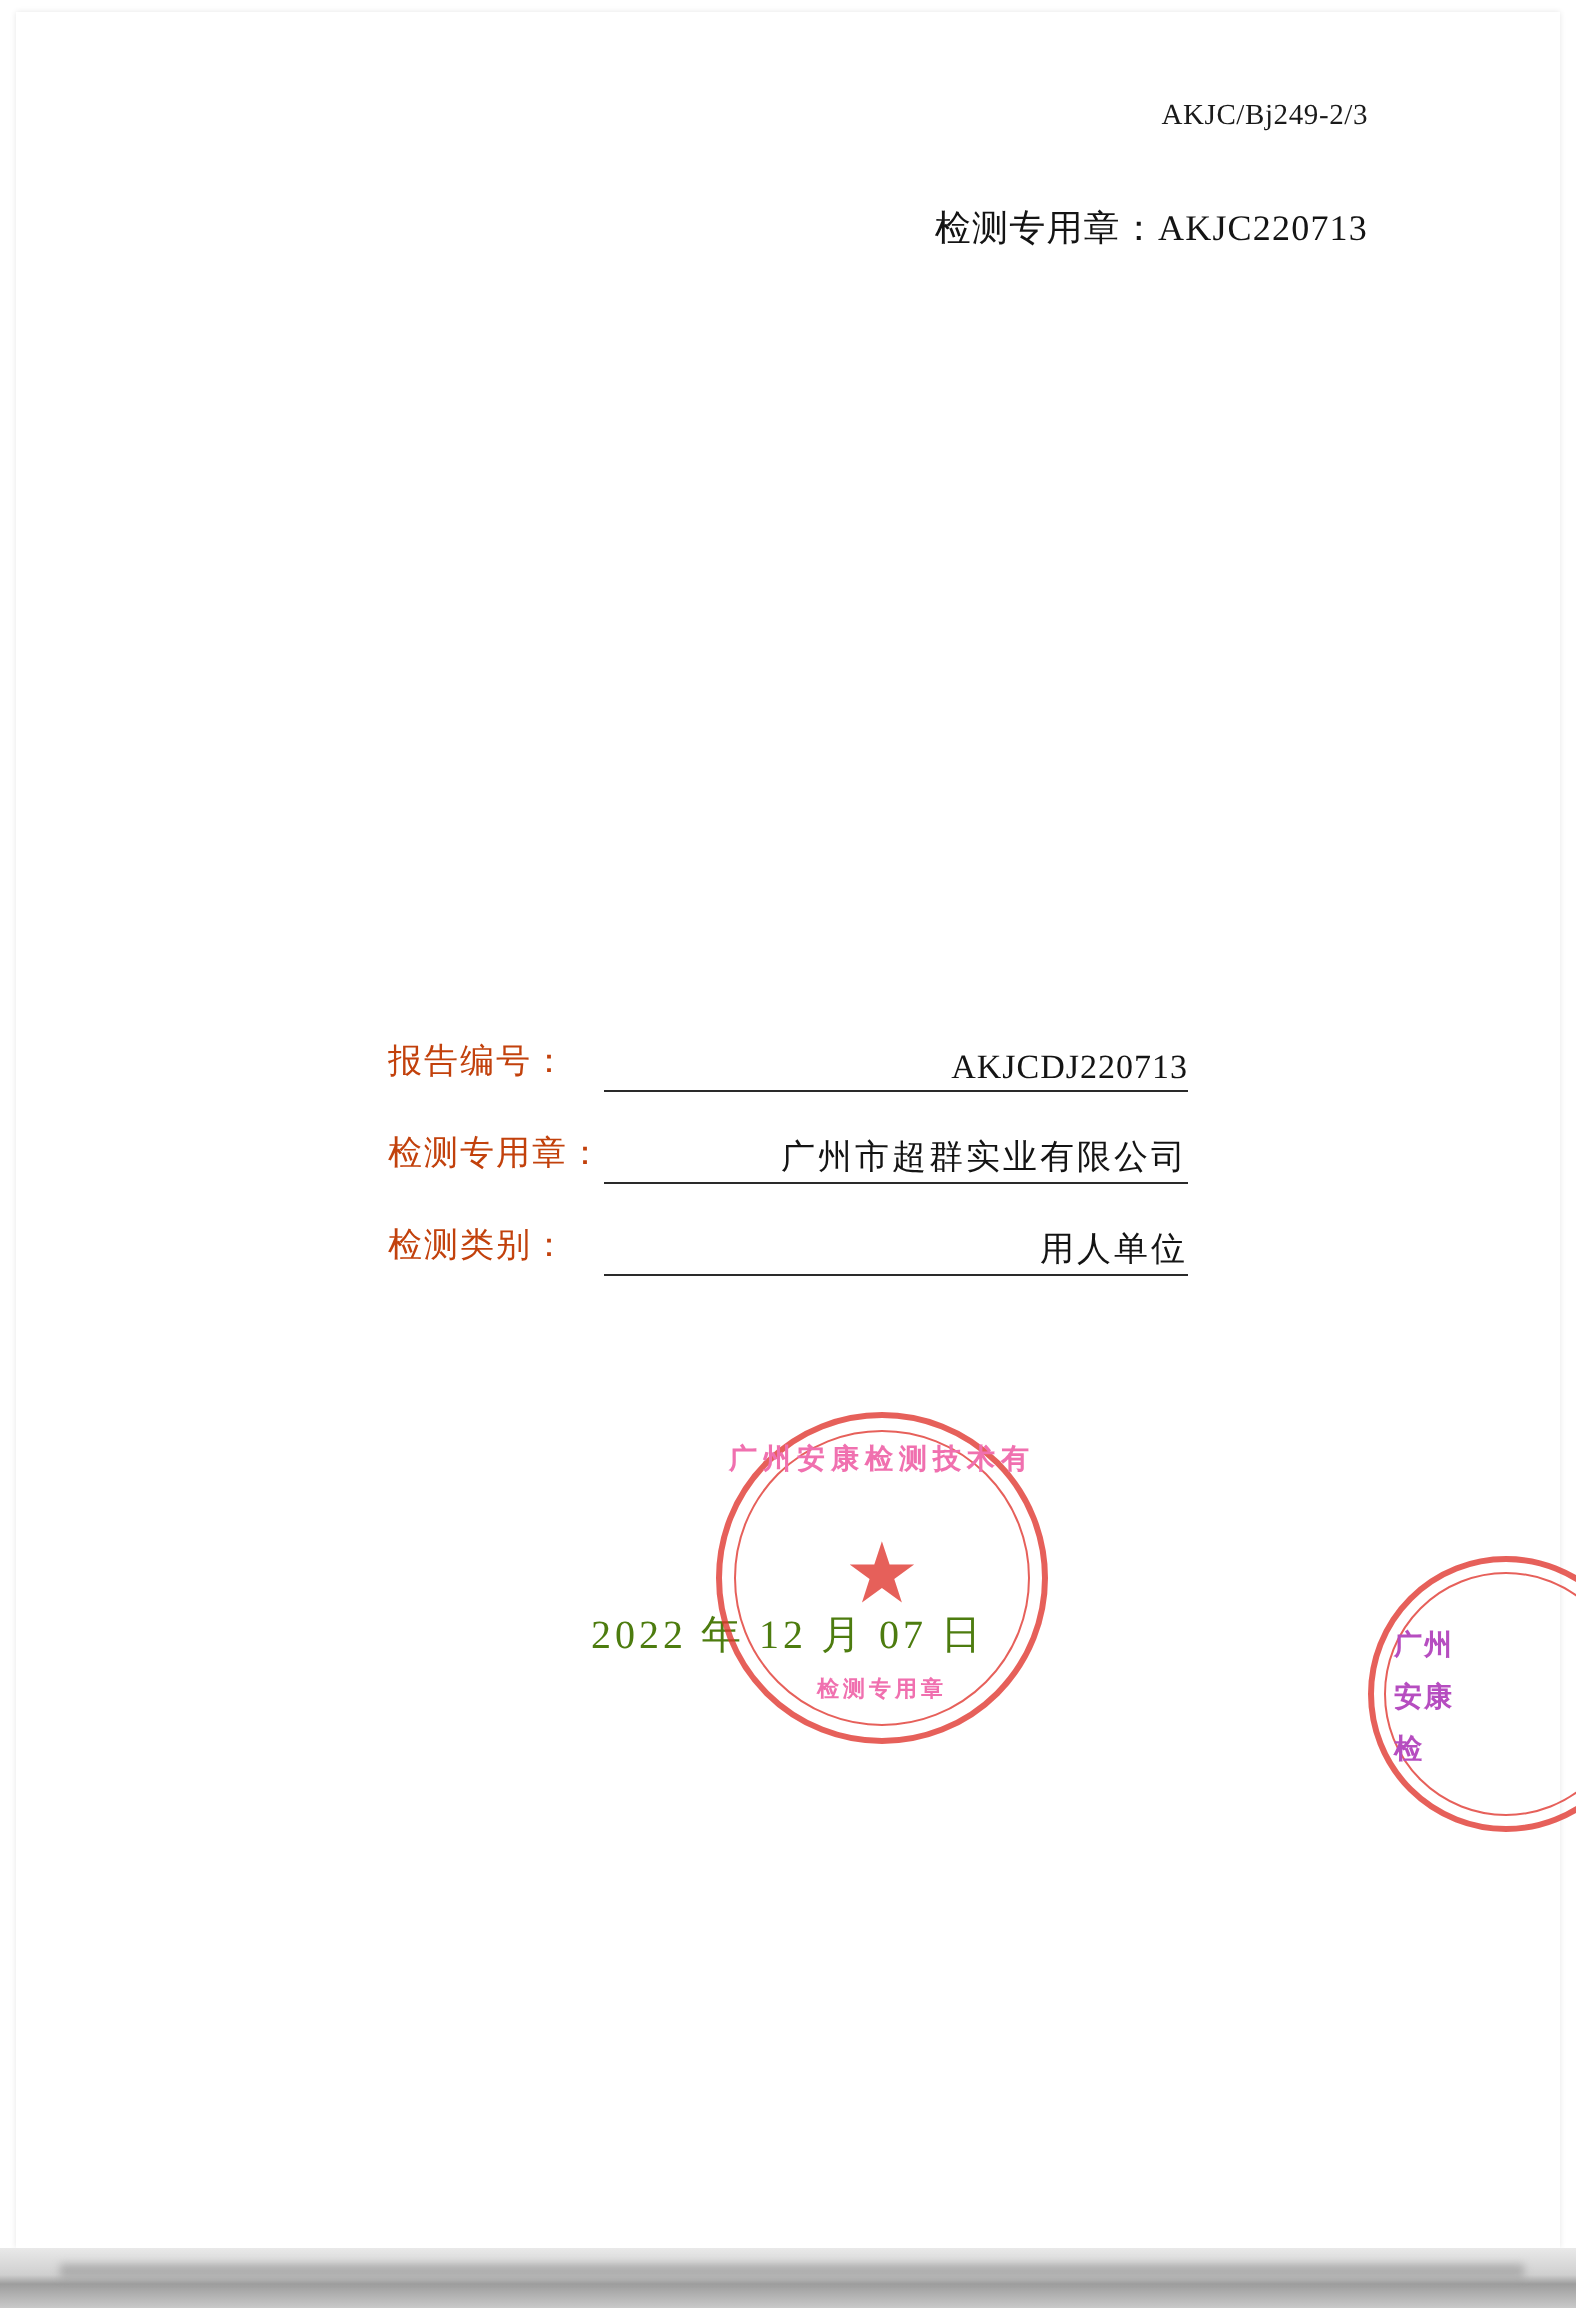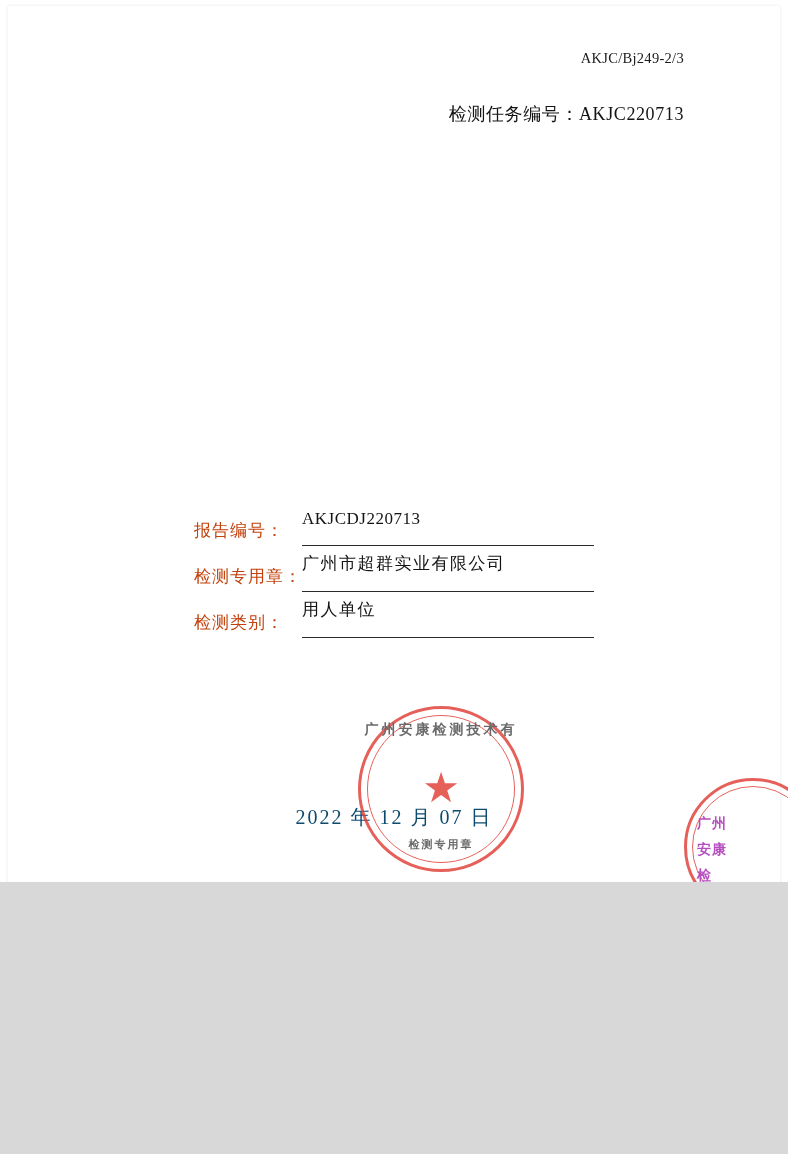--- a/index.html
+++ b/index.html
@@ -9,21 +9,21 @@
   }
   body {
     width: 788px;
     height: 1154px;
     overflow: hidden;
     font-family: "Liberation Serif", serif;
   }
   .page {
     position: relative;
     width: 788px;
-    height: 882px;
+    height: 1154px;
     background: #ffffff;
     box-sizing: border-box;
     overflow: hidden;
   }
   .paper {
     position: absolute;
     left: 8px;
     top: 6px;
     width: 772px;
     height: 1118px;
@@ -102,22 +102,22 @@
     flex: none;
     font-size: 17px;
     color: #c2410c;
     letter-spacing: 1px;
     padding-bottom: 4px;
     white-space: nowrap;
   }
   .field-value-wrap {
     flex: 1;
     border-bottom: 1px solid #2a2a2a;
-    text-align: left;
-    padding-bottom: 16px;
+    text-align: right;
+    padding-bottom: 1px;
   }
   .field-value {
     font-size: 17px;
     color: #141414;
     letter-spacing: .5px;
   }
   .field-value.cn { letter-spacing: 1.5px; }
 
   
   .company {
@@ -132,21 +132,21 @@
     padding-left: 2px;
   }
   .date {
     position: absolute;
     left: 0;
     right: 0;
     top: 798px;
     text-align: center;
     font-size: 20px;
     letter-spacing: 2px;
-    color: #0c4a6e;
+    color: #4d7c0f;
   }
 
   
   .seal {
     position: absolute;
     border-radius: 50%;
     border: 3px solid #e0342d;
     opacity: .78;
     pointer-events: none;
   }
@@ -172,21 +172,21 @@
     top: 50%;
     transform: translate(-50%,-52%);
     font-size: 42px;
     color: #e0342d;
     line-height: 1;
   }
   .seal-arc-top, .seal-arc-bottom {
     position: absolute;
     left: 0; right: 0;
     text-align: center;
-    color: #404040;
+    color: #ec4899;
     font-size: 14px;
     letter-spacing: 3px;
     font-weight: bold;
   }
   .seal-arc-top { top: 12px; }
   .seal-arc-bottom { bottom: 17px; font-size: 11px; letter-spacing: 2px; }
 
   .seal-edge {
     right: -42px;
     top: 772px;
@@ -224,21 +224,21 @@
   }
 </style>
 </head>
 <body>
 
 <div class="page">
   <div class="paper">
 
     <div class="doc-code">AKJC/Bj249-2/3</div>
 
-    <div class="task-no">检测任务编号：AKJC220713</div>
+    <div class="task-no">检测专用章：AKJC220713</div>
 
 
     <div class="fields">
 
       <div class="field-row">
         <div class="field-label">报告编号：</div>
         <div class="field-value-wrap">
           <span class="field-value">AKJCDJ220713</span>
         </div>
       </div>

